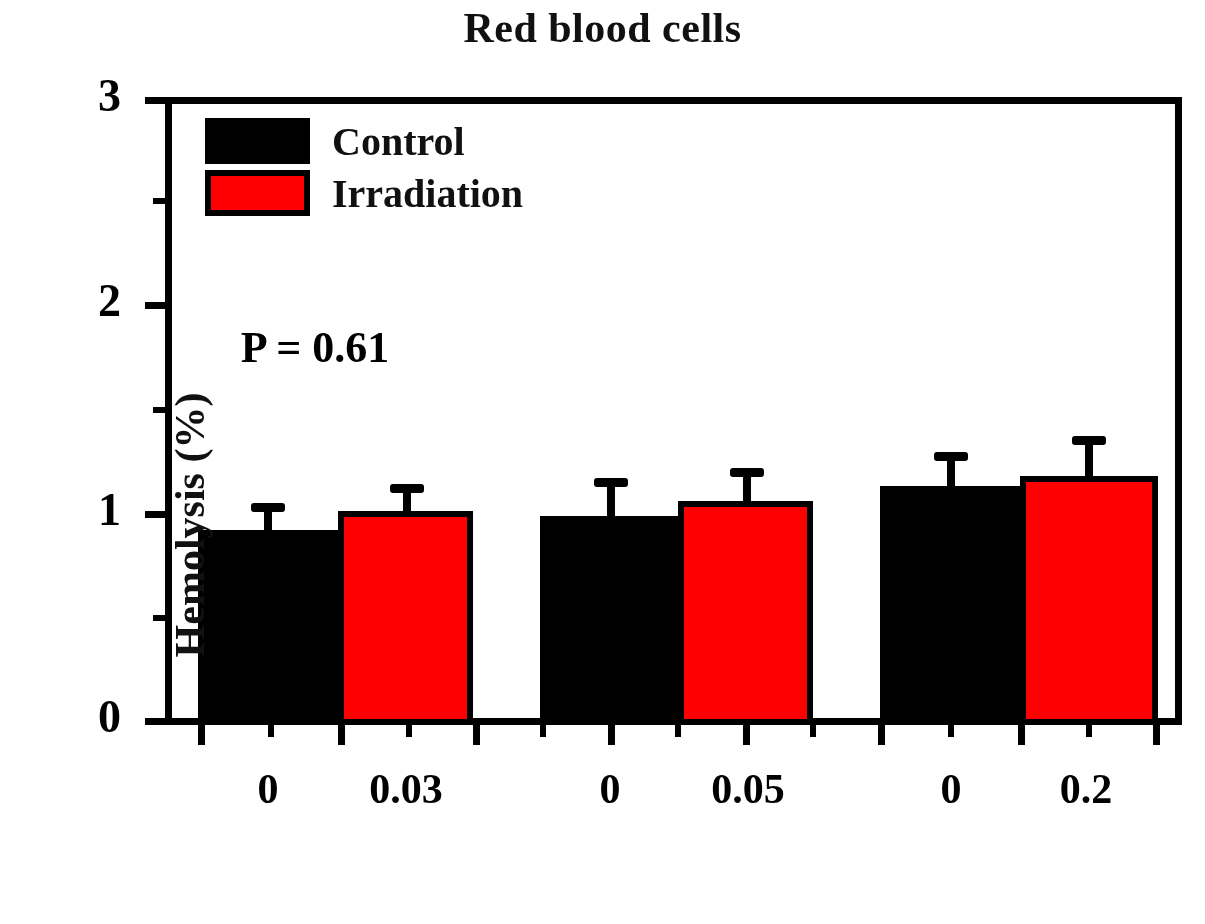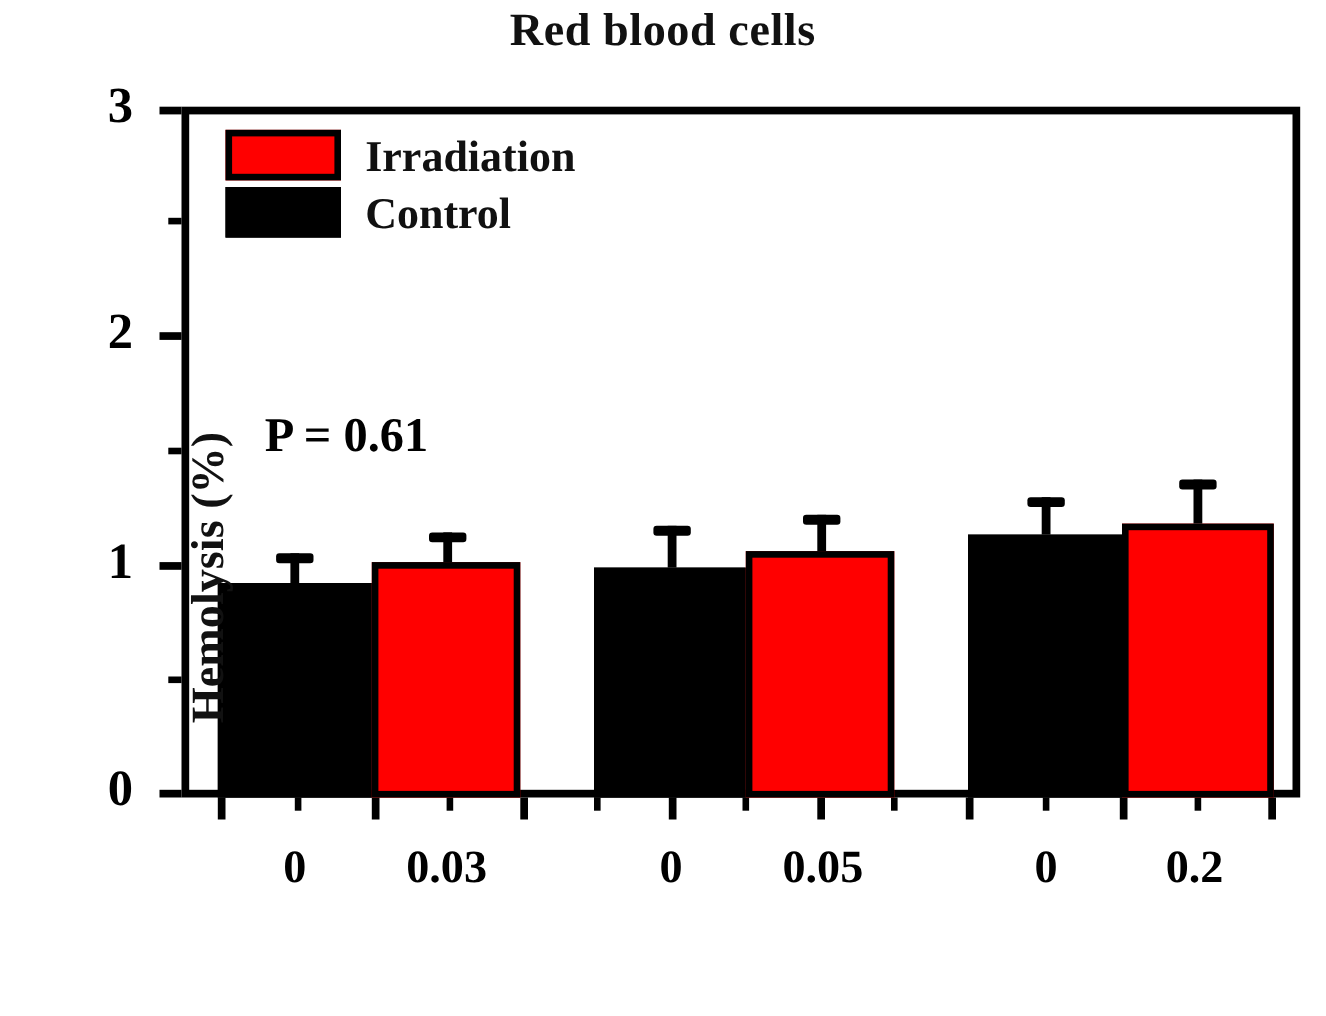--- a/index.html
+++ b/index.html
@@ -262,30 +262,30 @@
 
     <div class="errbar" style="left:766px; width:40px; bottom:239px; height:34px;">
       <div class="stem" style="height:34px;"></div>
         <div class="cap"></div>
     </div>
     <div class="errbar" style="left:904px; width:40px; bottom:249px; height:40px;">
       <div class="stem" style="height:40px;"></div>
         <div class="cap"></div>
     </div>
 
-    <div class="pval" style="left:150px; top:225px;margin-top:48px;">P = 0.61</div>
+    <div class="pval" style="left:150px; top:225px;">P = 0.61</div>
 
     <div class="legend">
+      <div class="legend-row">
+        <span class="legend-swatch control"></span>
+        <span class="legend-label">Control</span>
+      </div>
       <div class="legend-row">
         <span class="legend-swatch irradiation"></span>
         <span class="legend-label">Irradiation</span>
-      </div>
-      <div class="legend-row">
-        <span class="legend-swatch control"></span>
-        <span class="legend-label">Control</span>
       </div>
     </div>
 
     <div class="yaxis-title">Hemolysis (%)</div>
   </div>
 
   <div class="xtick-label" style="left:268px;">0</div>
   <div class="xtick-label" style="left:406px;">0.03</div>
   <div class="xtick-label" style="left:610px;">0</div>
   <div class="xtick-label" style="left:748px;">0.05</div>

